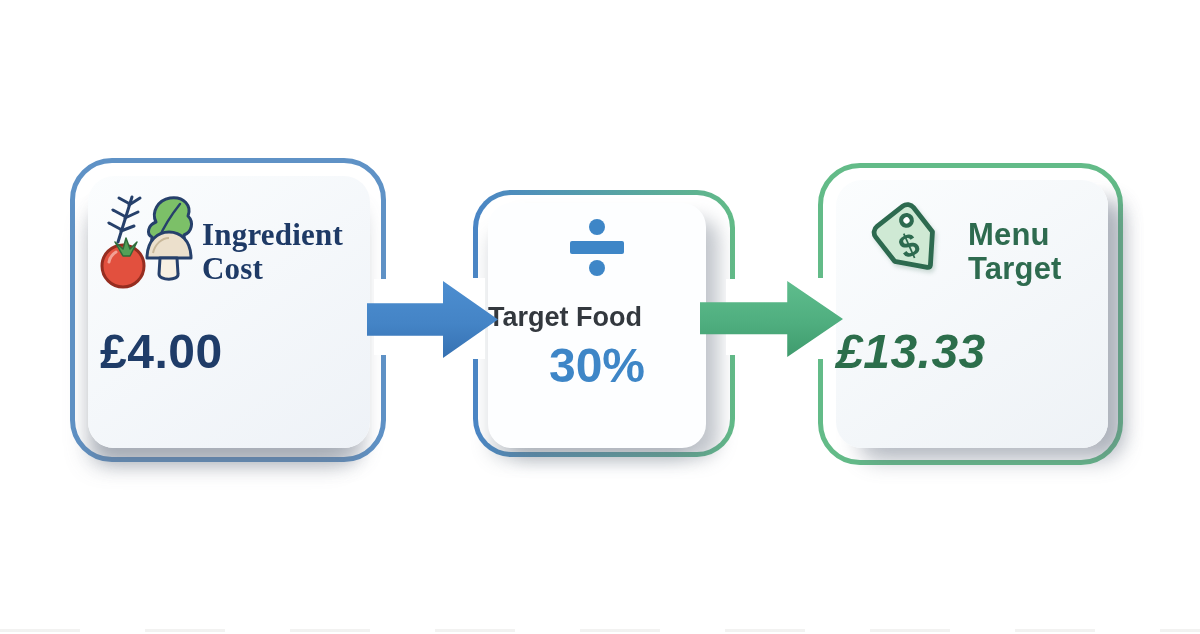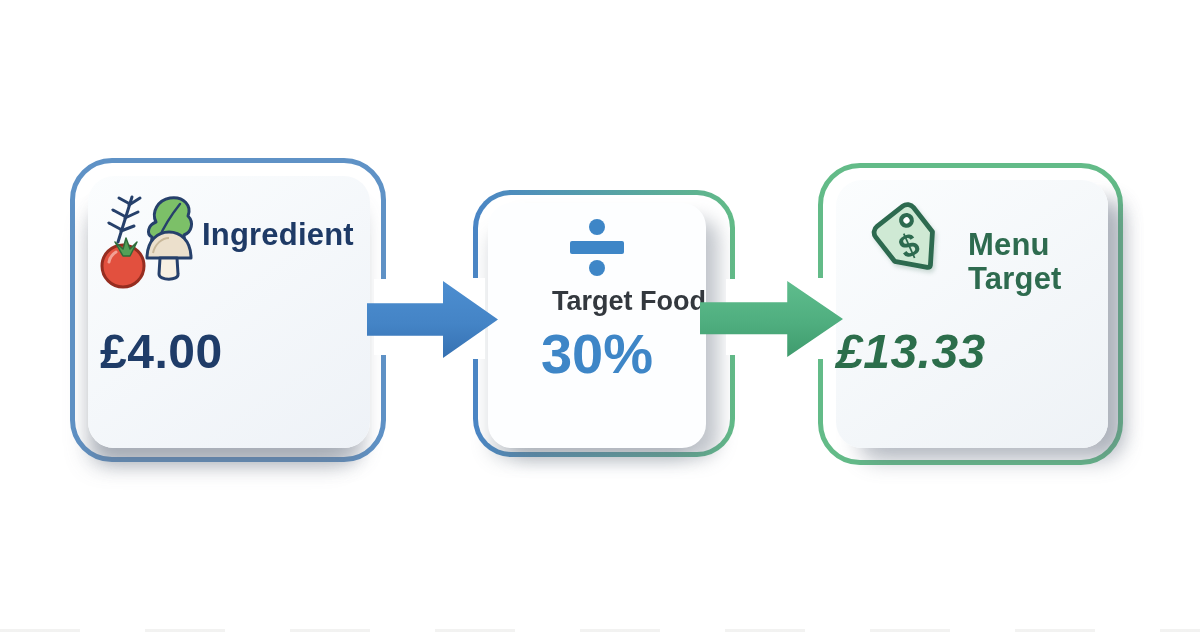--- a/index.html
+++ b/index.html
@@ -38,47 +38,47 @@
   .card3 { left:818px; top:163px; width:305px; height:302px; }
   .card3 .card-outline { border:5px solid #63bb88; border-radius:42px; }
   .card3 .card-inner {
     left:18px; top:17px; width:272px; height:268px; border-radius:26px;
     background:linear-gradient(145deg,#fbfdfe 0%,#eef2f6 100%);
     box-shadow:18px 18px 20px -4px rgba(105,115,130,.42), 28px 8px 18px -10px rgba(105,115,130,.22);
   }
 
   
   .head-row { position:absolute; display:flex; align-items:flex-start; }
-  .card1 .head-row { left:8px; top:16px; }
+  .card1 .head-row { left:8px; top:16px;font-family:Liberation Serif, serif; }
   .card3 .head-row { left:26px; top:14px; }
   .head-row svg { flex:0 0 auto; }
 
   .title2line { font-weight:bold; font-size:31px; line-height:34px; letter-spacing:.2px; }
   .card1 .title2line { color:#1e3a66; margin:26px 0 0 6px; }
-  .card3 .title2line { color:#2e6b4f; margin:34px 0 0 10px; }
+  .card3 .title2line { color:#2e6b4f; margin:24px 0 0 10px; }
 
   .big-value {
     position:absolute; left:0; right:0; text-align:left;
     font-weight:bold; font-size:48px; line-height:1; letter-spacing:.5px;
   }
   .card1 .big-value { top:152px; left:12px; color:#1f3c68; }
   .card3 .big-value { top:148px; color:#2c6e4b;font-style:italic; }
 
   
   .divide-icon { width:56px; margin:16px auto 0; }
   .divide-dot { width:16px; height:16px; border-radius:50%; background:#3e86c7; margin:0 auto; }
   .divide-bar { width:54px; height:13px; border-radius:2px; background:#3e86c7; margin:6px auto; }
 
   .mid-title {
-    margin-top:10px; text-align:right;
+    margin-top:26px; text-align:left;
     font-weight:bold; font-size:27px; line-height:31px; color:#33383e;
   }
   .mid-value {
     margin-top:9px; text-align:center;
-    font-weight:bold; font-size:56px; line-height:1; color:#3e86c7;
+    font-weight:bold; font-size:48px; line-height:1; color:#3e86c7;
   }
 
   
   .halo { position:absolute; background:#ffffff; z-index:3; }
   .halo1 { left:374px; top:279px; width:16px; height:76px; }
   .halo2 { left:469px; top:278px; width:16px; height:81px; }
   .halo3 { left:726px; top:279px; width:16px; height:76px; }
   .halo4 { left:814px; top:278px; width:16px; height:81px; }
 
   
@@ -129,20 +129,21 @@
           <circle cx="27" cy="74" r="21" fill="#e2503e" stroke="#962d20" stroke-width="3"></circle>
           <path d="M13 70 a15 15 0 0 1 7 -10" fill="none" stroke="#f2a195" stroke-width="3" stroke-linecap="round"></path>
           <path d="M27 64 L19 50 L27 57 L30 46 L34 57 L41 50 L34 64 Z" fill="#55a057" stroke="#2e6b3a" stroke-width="1.5" stroke-linejoin="round"></path>
 
           <path d="M51 66 C51 48 62 40 73 40 C84 40 95 48 95 66 Z" fill="#ece0cc" stroke="#26406b" stroke-width="3" stroke-linejoin="round"></path>
           <path d="M57 61 C59 52 66 46 73 46" fill="none" stroke="#c9b89a" stroke-width="2"></path>
           <path d="M64 66 L63 82 C63 89 83 89 82 82 L81 66 Z" fill="#f7f0e2" stroke="#26406b" stroke-width="3" stroke-linejoin="round"></path>
         </svg>
         <div class="title2line">
           <div>Ingredient</div>
+          <div>Cost</div>
         </div>
       </div>
       <div class="big-value">£4.00</div>
     </div>
   </div>
 
   <div class="card card2">
     <div class="card-outline"></div>
     <div class="card-inner">
       <div class="divide-icon">

